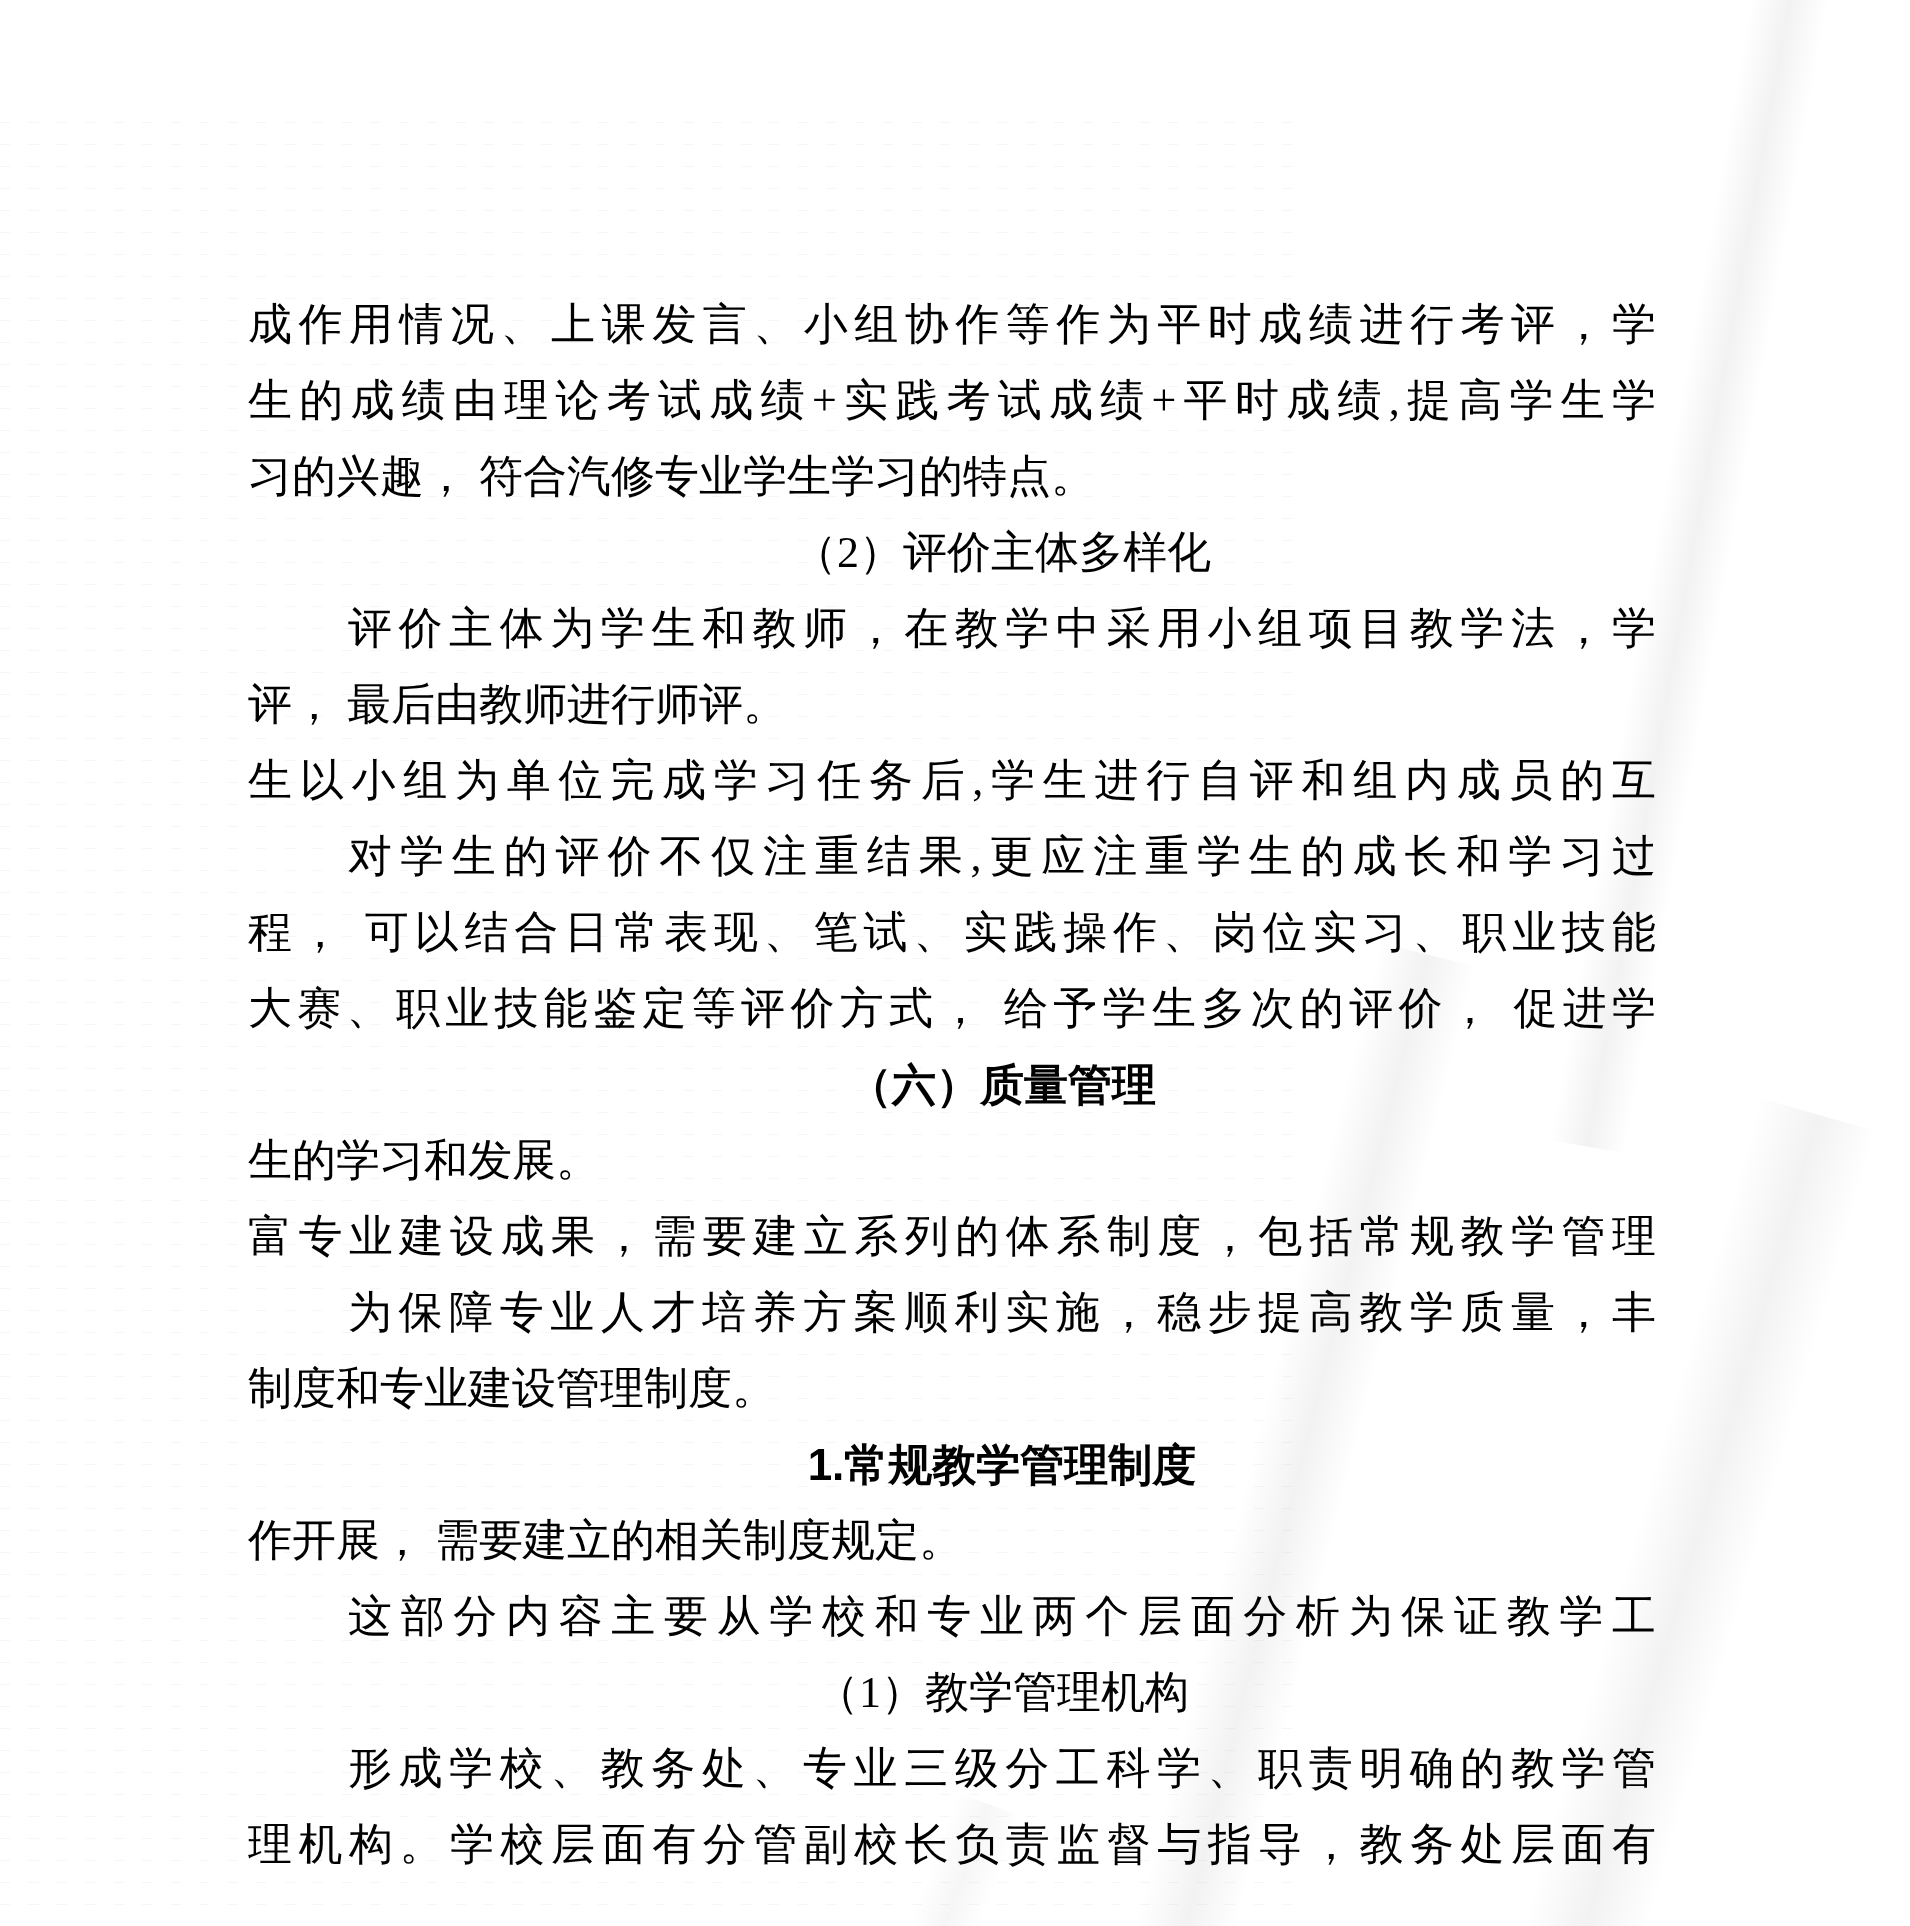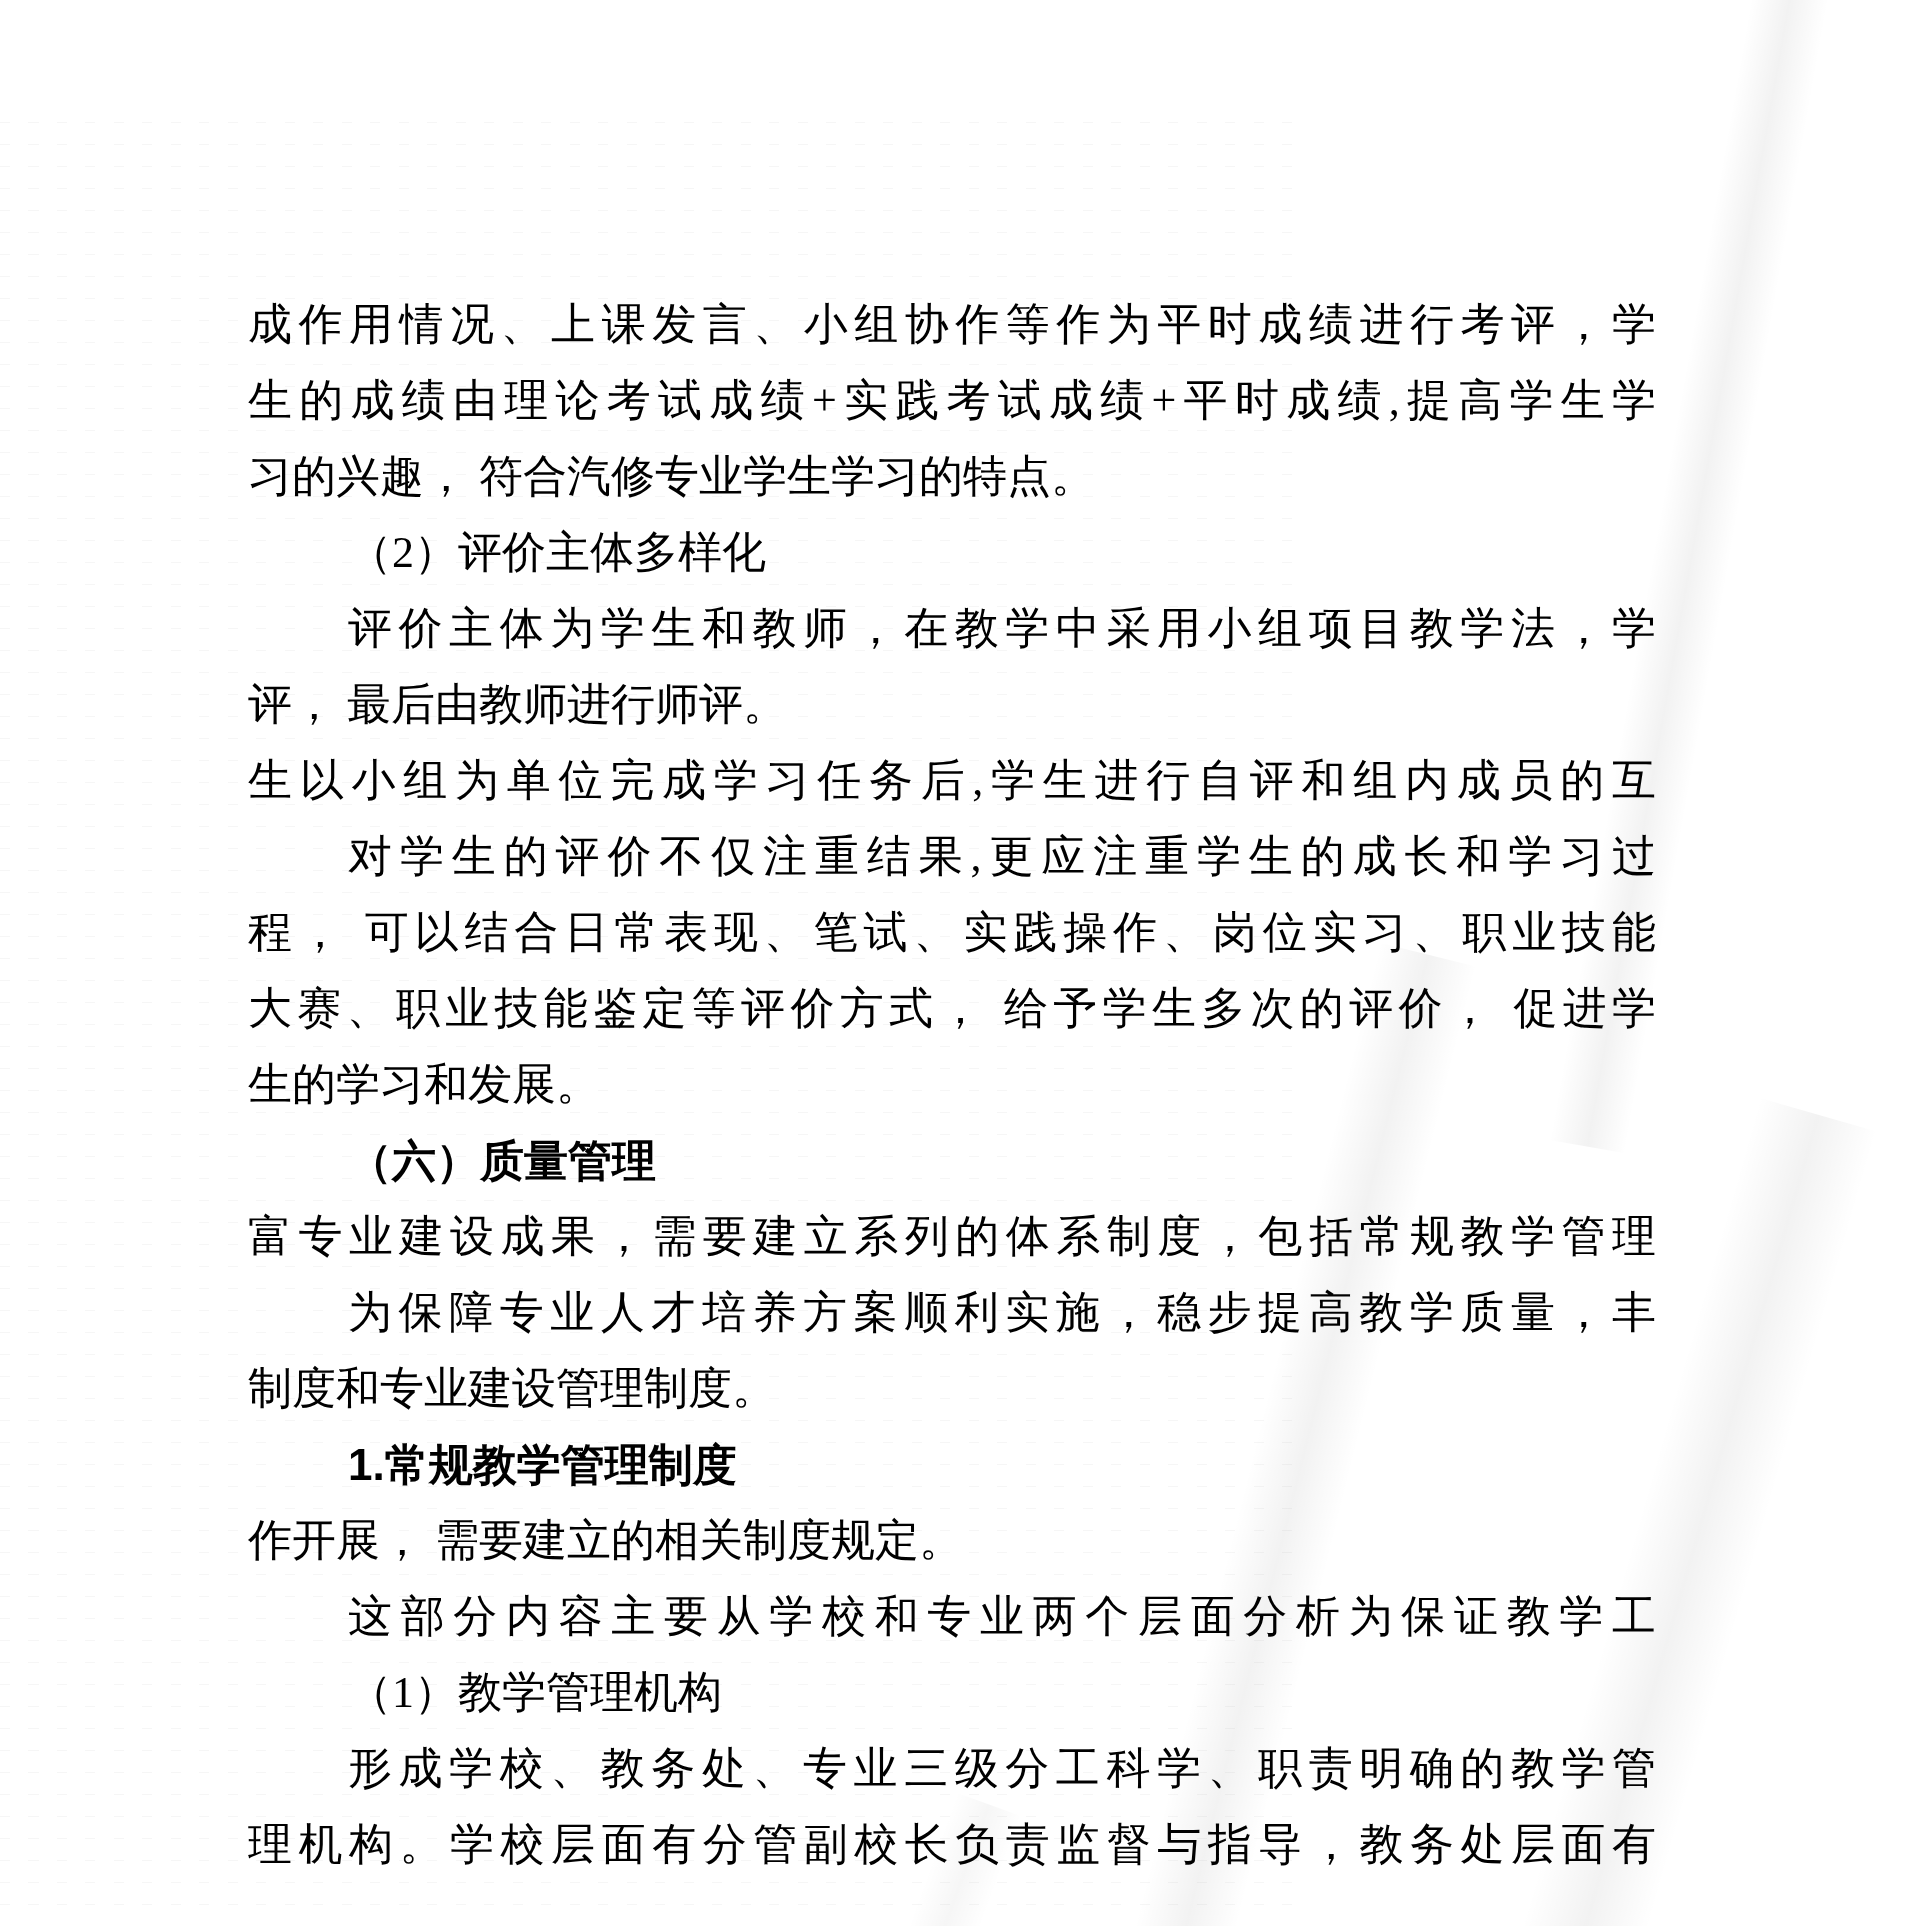--- a/index.html
+++ b/index.html
@@ -43,21 +43,21 @@
     height: 76px;
     line-height: 76px;
     font-size: 44px;
     white-space: normal;
     text-align: left;
   }
   .line.j {
     text-align: justify;
     text-align-last: justify;
   }
-  .line.ind { padding-left: 100px; }
+  .line.ind { padding-left: 100px; text-align: center; }
   .line.bold {
     font-weight: 700;
     font-family: "Liberation Sans", sans-serif;
   }
 </style>
 </head>
 <body>
 
 <div class="page">
 
@@ -71,22 +71,22 @@
     <div class="line j">成作用情况、上课发言、小组协作等作为平时成绩进行考评，学</div>
     <div class="line j">生的成绩由理论考试成绩+实践考试成绩+平时成绩,提高学生学</div>
     <div class="line">习的兴趣， 符合汽修专业学生学习的特点。</div>
     <div class="line ind">（2）评价主体多样化</div>
     <div class="line ind j">评价主体为学生和教师，在教学中采用小组项目教学法，学</div>
     <div class="line">评， 最后由教师进行师评。</div>
     <div class="line j">生以小组为单位完成学习任务后,学生进行自评和组内成员的互</div>
     <div class="line ind j">对学生的评价不仅注重结果,更应注重学生的成长和学习过</div>
     <div class="line j">程， 可以结合日常表现、笔试、实践操作、岗位实习、职业技能</div>
     <div class="line j">大赛、职业技能鉴定等评价方式， 给予学生多次的评价， 促进学</div>
+    <div class="line ind bold">（六）质量管理</div>
     <div class="line">生的学习和发展。</div>
-    <div class="line ind bold">（六）质量管理</div>
     <div class="line j">富专业建设成果，需要建立系列的体系制度，包括常规教学管理</div>
     <div class="line ind j">为保障专业人才培养方案顺利实施，稳步提高教学质量，丰</div>
     <div class="line">制度和专业建设管理制度。</div>
     <div class="line ind bold">1.常规教学管理制度</div>
     <div class="line">作开展， 需要建立的相关制度规定。</div>
     <div class="line ind j">这部分内容主要从学校和专业两个层面分析为保证教学工</div>
     <div class="line ind">（1）教学管理机构</div>
     <div class="line ind j">形成学校、教务处、专业三级分工科学、职责明确的教学管</div>
     <div class="line j">理机构。学校层面有分管副校长负责监督与指导，教务处层面有</div>
 

